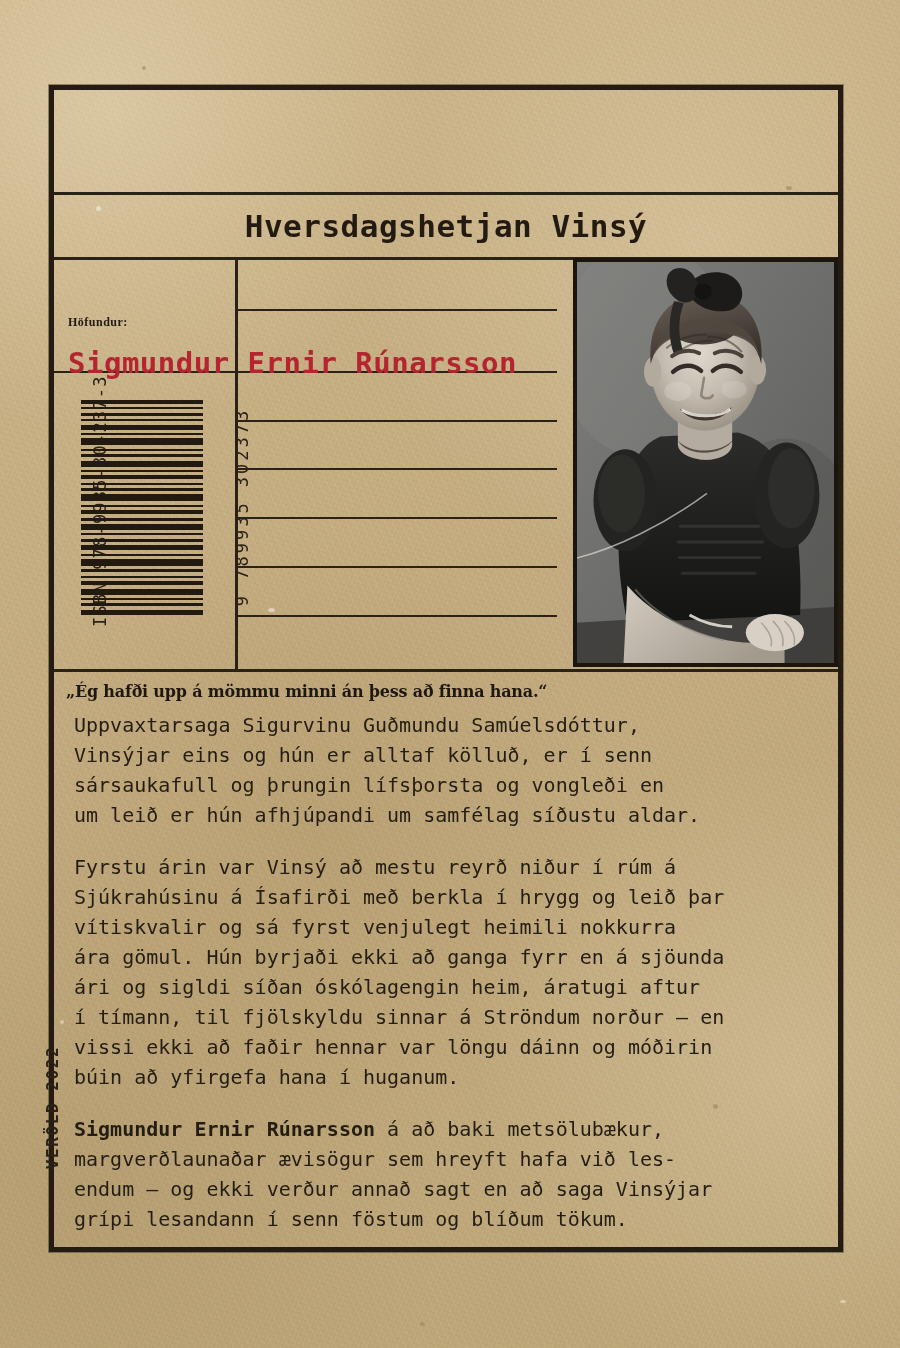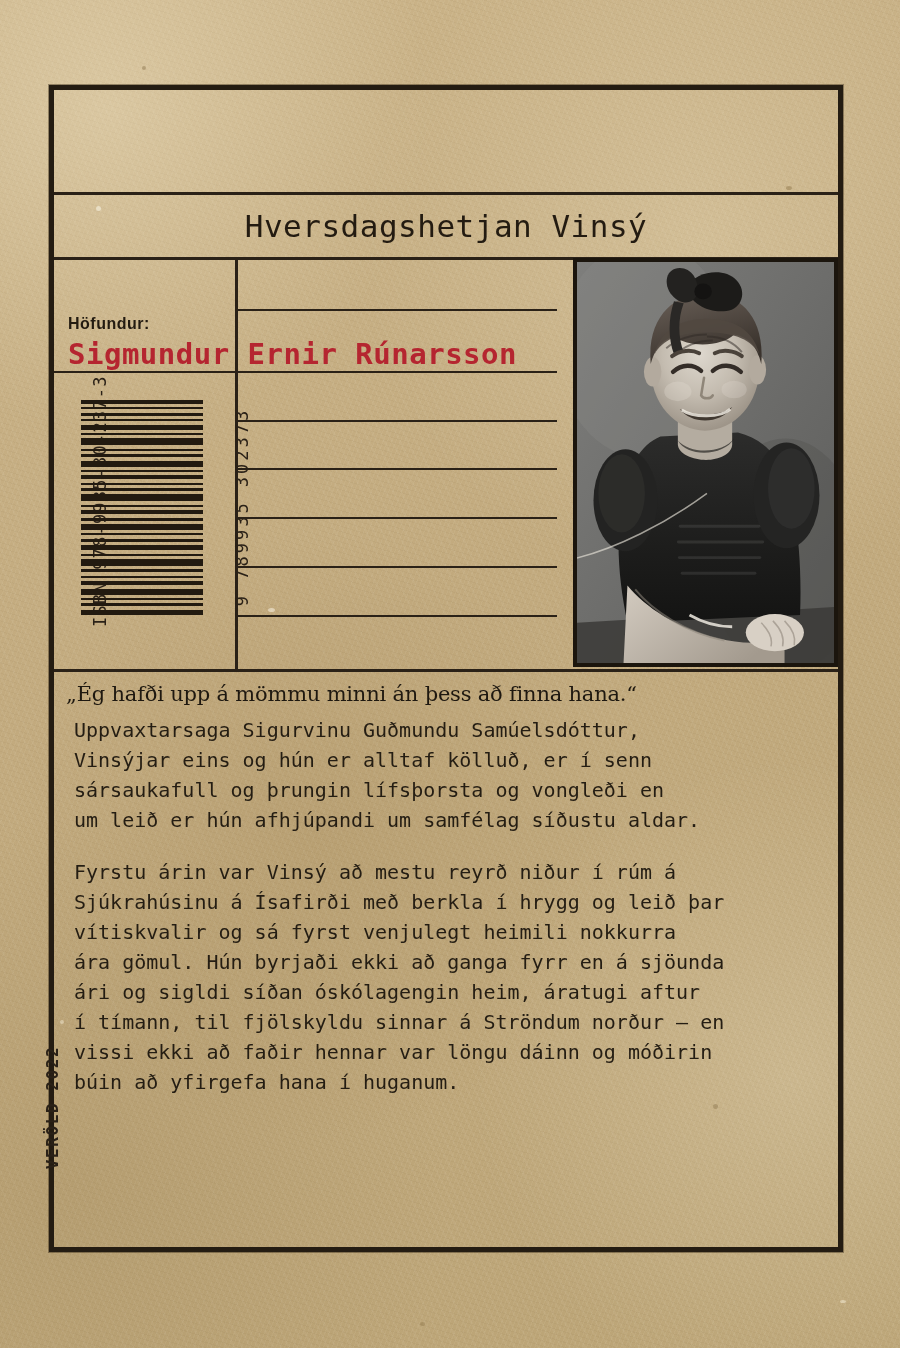--- a/index.html
+++ b/index.html
@@ -89,41 +89,41 @@
     position: absolute;
     left: 0; right: 0;
     top: 105px;
     height: 62px;
     display: flex;
     align-items: center;
     justify-content: center;
   }
   .subtitle {
     font-family: "DejaVu Sans Mono", monospace;
-    font-weight: normal;
+    font-weight: bold;
     font-size: 31px;
     letter-spacing: 0.5px;
     color: #231b11;
     white-space: nowrap;
   }
 
   
   .author-block {
     position: absolute;
     left: 14px;
     top: 225px;
     width: 505px;
   }
   .author-label {
-    font-family: Liberation Sans, sans-serif;
-    font-weight: bold;
-    font-size: 16px;
+    font-family: Liberation Serif, serif;
+    font-weight: bold;
+    font-size: 12px;
     color: #231b11;
     letter-spacing: 0.5px;
-    margin-bottom: 4px;
+    margin-bottom: 16px;
   }
   .author-name {
     font-family: "DejaVu Sans Mono", monospace;
     font-weight: bold;
     font-size: 29px;
     color: #b52530;
     letter-spacing: 0.5px;
     white-space: nowrap;
   }
 
@@ -189,22 +189,22 @@
 
   
   .body-zone {
     position: absolute;
     left: 12px;
     top: 592px;
     right: 12px;
   }
   .pull-quote {
     font-family: "DejaVu Serif", serif;
-    font-weight: normal;
-    font-size: 21px;
+    font-weight: bold;
+    font-size: 16px;
     color: #1e1810;
     letter-spacing: -0.2px;
     margin-bottom: 9px;
     white-space: nowrap;
   }
   .para {
     font-family: "DejaVu Sans Mono", monospace;
     font-size: 20px;
     line-height: 30px;
     color: #241d13;
@@ -421,19 +421,23 @@
 sársaukafull og þrungin lífsþorsta og vongleði en
 um leið er hún afhjúpandi um samfélag síðustu aldar.</p>
       <p class="para">Fyrstu árin var Vinsý að mestu reyrð niður í rúm á
 Sjúkrahúsinu á Ísafirði með berkla í hrygg og leið þar
 vítiskvalir og sá fyrst venjulegt heimili nokkurra
 ára gömul. Hún byrjaði ekki að ganga fyrr en á sjöunda
 ári og sigldi síðan óskólagengin heim, áratugi aftur
 í tímann, til fjölskyldu sinnar á Ströndum norður — en
 vissi ekki að faðir hennar var löngu dáinn og móðirin
 búin að yfirgefa hana í huganum.</p>
+      <p class="para"><b>Sigmundur Ernir Rúnarsson</b><span> á að baki metsölubækur,
+margverðlaunaðar ævisögur sem hreyft hafa við les-
+endum — og ekki verður annað sagt en að saga Vinsýjar
+grípi lesandann í senn föstum og blíðum tökum.</span></p>
     </div>
 
   </div>
 
   <div class="publisher">VERÖLD 2022</div>
 
 </div>
 
 </body></html>

